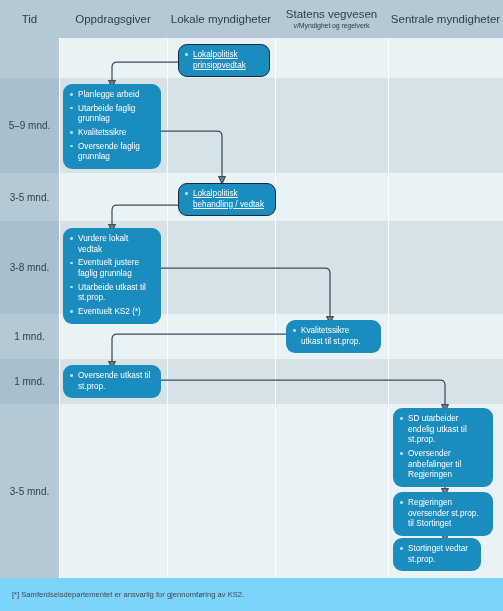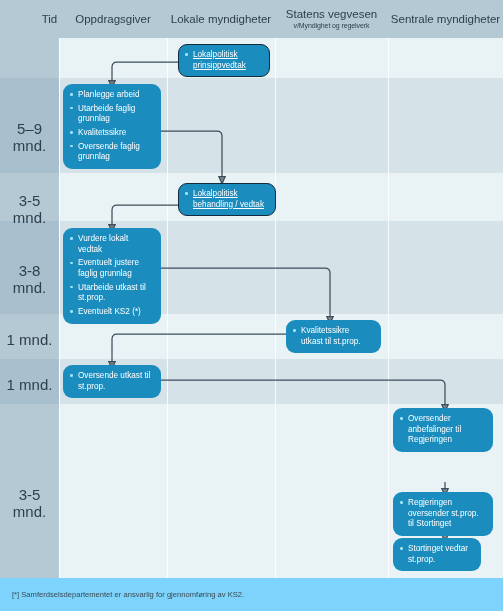--- a/index.html
+++ b/index.html
@@ -57,21 +57,21 @@
   }
   .row.alt .rowbg{background:#d5e2e8;}
   .row.alt .tidbg{background:#a8c0cd;}
   .row.plain .rowbg{background:#e9f2f5;}
   .row.plain .tidbg{background:#b4c9d4;}
 
   .tidlabel{
     position:absolute;
     left:0; width:59px;
     text-align:center;
-    font-size:15px;
+    font-size:10px;
     color:#2e3f4b;
   }
 
   
   .vline{
     position:absolute;
     top:38px;
     width:1px;
     height:540px;
     background:#ffffff;
@@ -186,21 +186,21 @@
     <div class="tidlabel" style="top:331px;">1 mnd.</div>
     <div class="tidlabel" style="top:376px;">1 mnd.</div>
     <div class="tidlabel" style="top:486px;">3-5 mnd.</div>
 
     <div class="vline" style="left:59px;"></div>
     <div class="vline soft" style="left:167px;"></div>
     <div class="vline soft" style="left:275px;"></div>
     <div class="vline soft" style="left:388px;"></div>
 
     <div class="hdr"></div>
-    <div class="hdr-cell" style="left:0;width:59px;padding-left:20px;">
+    <div class="hdr-cell" style="left:0;width:59px;">
       <div class="t1">Tid</div>
     </div>
     <div class="hdr-cell" style="left:59px;width:108px;">
       <div class="t1">Oppdragsgiver</div>
     </div>
     <div class="hdr-cell" style="left:167px;width:108px;">
       <div class="t1">Lokale myndigheter</div>
     </div>
     <div class="hdr-cell" style="left:388px;width:115px;">
       <div class="t1">Sentrale myndigheter</div>
@@ -271,20 +271,21 @@
     </div>
 
     <div class="node" style="left:63px;top:365px;width:98px;">
       <ul>
         <li>Oversende utkast til st.prop.</li>
       </ul>
     </div>
 
     <div class="node" style="left:393px;top:408px;width:100px;">
       <ul>
+        <li>SD utarbeider endelig utkast til st.prop.</li>
         <li>Oversender anbefalinger til Regjeringen</li>
       </ul>
     </div>
 
     <div class="node" style="left:393px;top:492px;width:100px;">
       <ul>
         <li>Regjeringen oversender st.prop. til Stortinget</li>
       </ul>
     </div>
 

